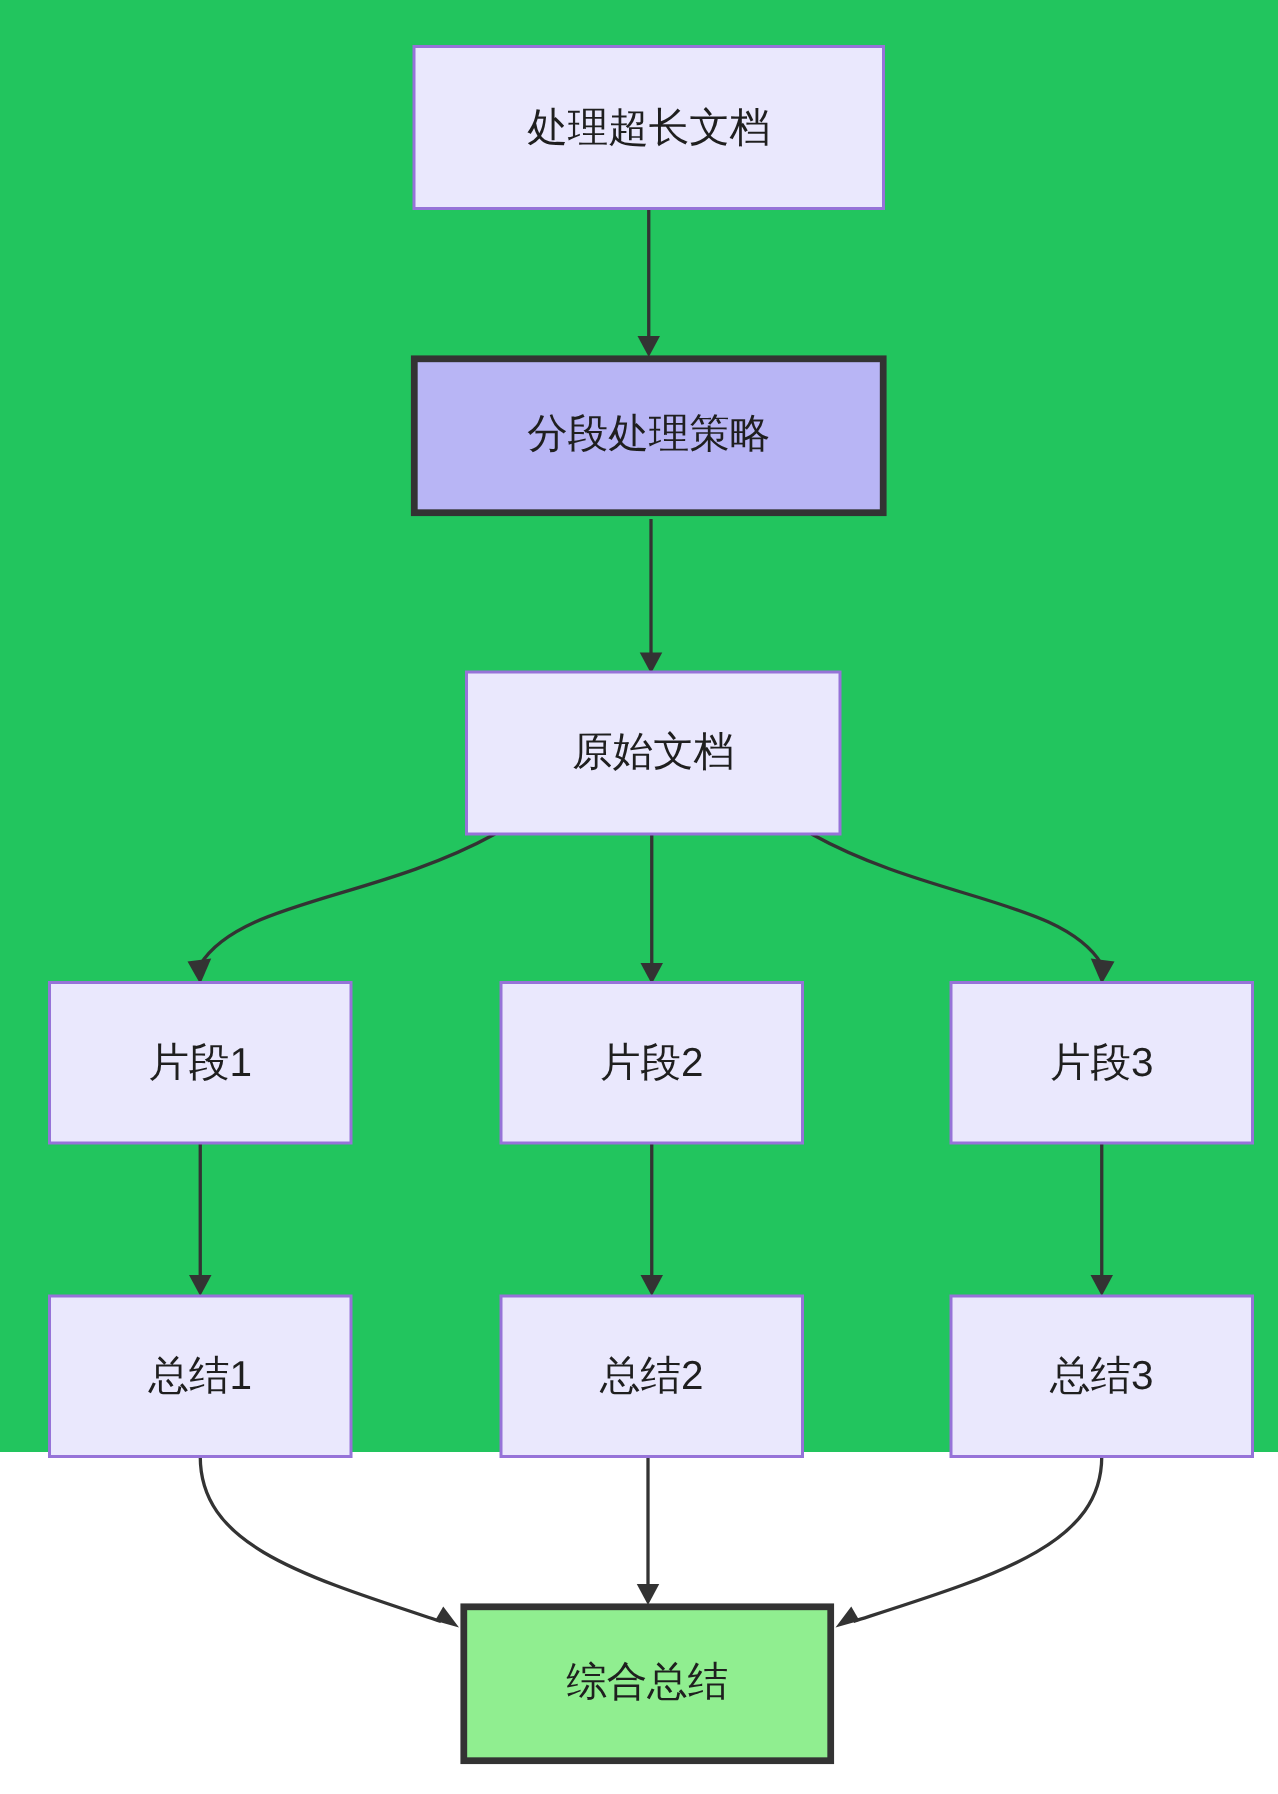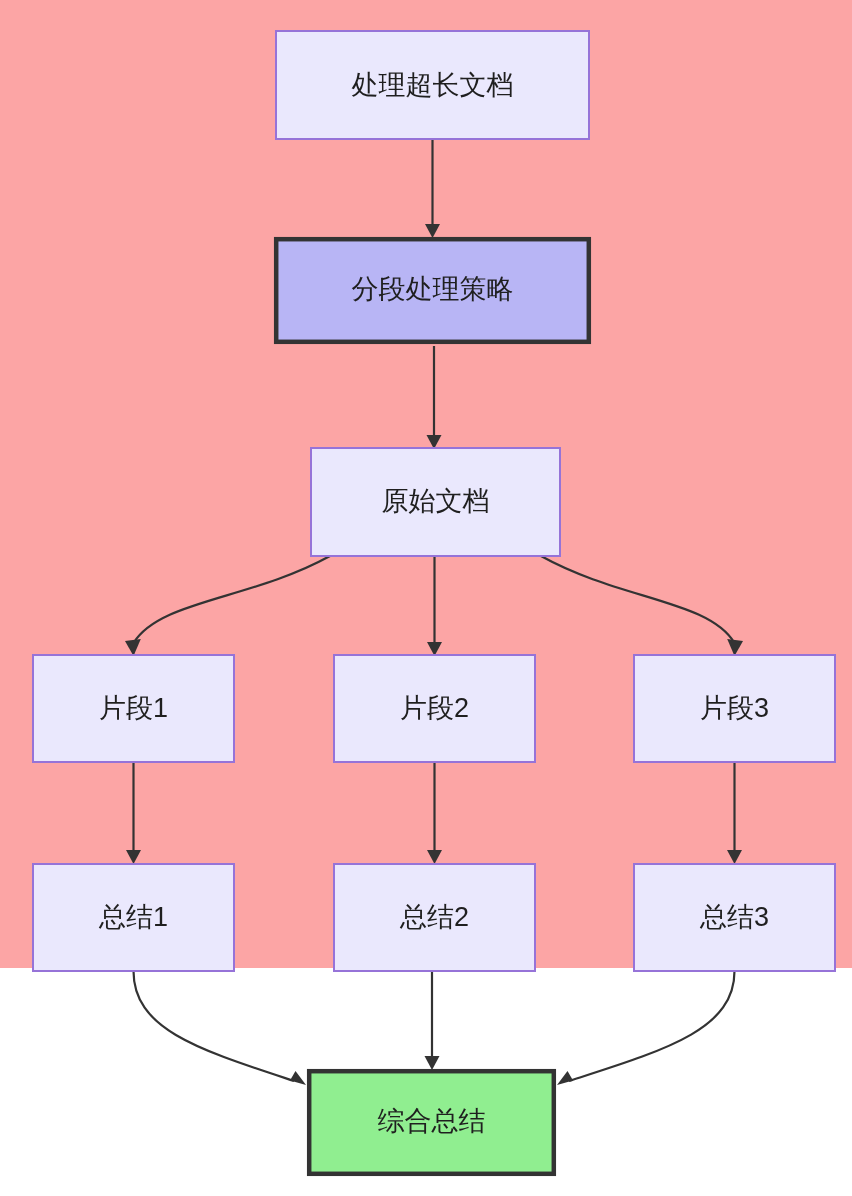--- a/index.html
+++ b/index.html
@@ -10,21 +10,21 @@
   body {
     width: 852px;
     height: 1196px;
     font-family: "Liberation Sans", "DejaVu Sans", sans-serif;
     overflow: hidden;
   }
   #flowchart-root {
     position: relative;
     width: 852px;
     height: 968px;
-    background: #fca5a5;
+    background: #22c55e;
   }
   svg.flow-canvas {
     display: block;
     width: 852px;
     height: 1196px;
   }
   .node-box {
     stroke-width: 2;
   }
   .node-box.emphasis {

